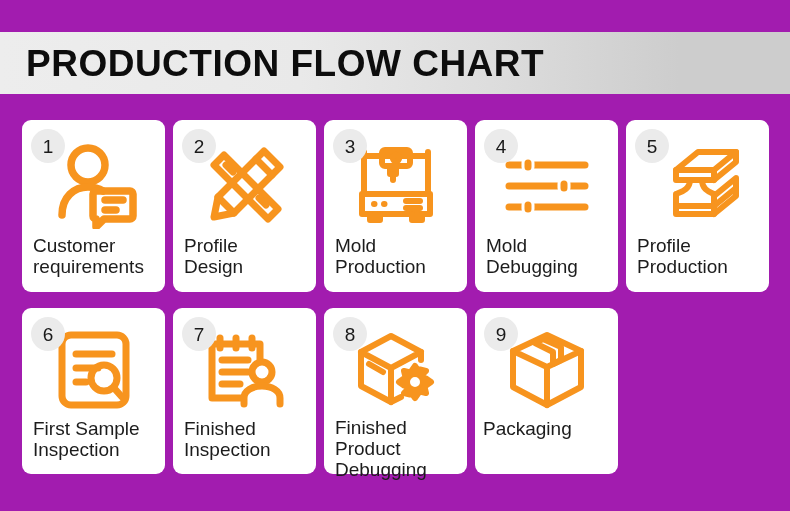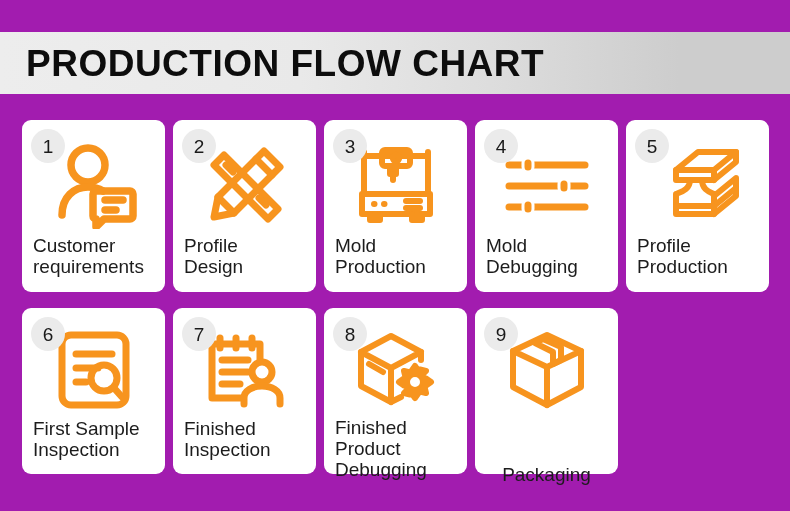--- a/index.html
+++ b/index.html
@@ -104,23 +104,21 @@
 
   .label {
     font-size: 19px;
     color: #1c1c1c;
     line-height: 1.12;
     text-align: left;
     padding-left: 3px;
     white-space: pre-line;
   }
   .label.center {
-    text-align: center;
     padding-left: 0;
-    margin-top: 46px;
   }
   .row-2 .card.tall .label { line-height: 1.1; }
 </style>
 </head>
 <body>
 
 <div class="page">
 
   <div class="title-band">
     <div class="title-text">PRODUCTION FLOW CHART</div>

